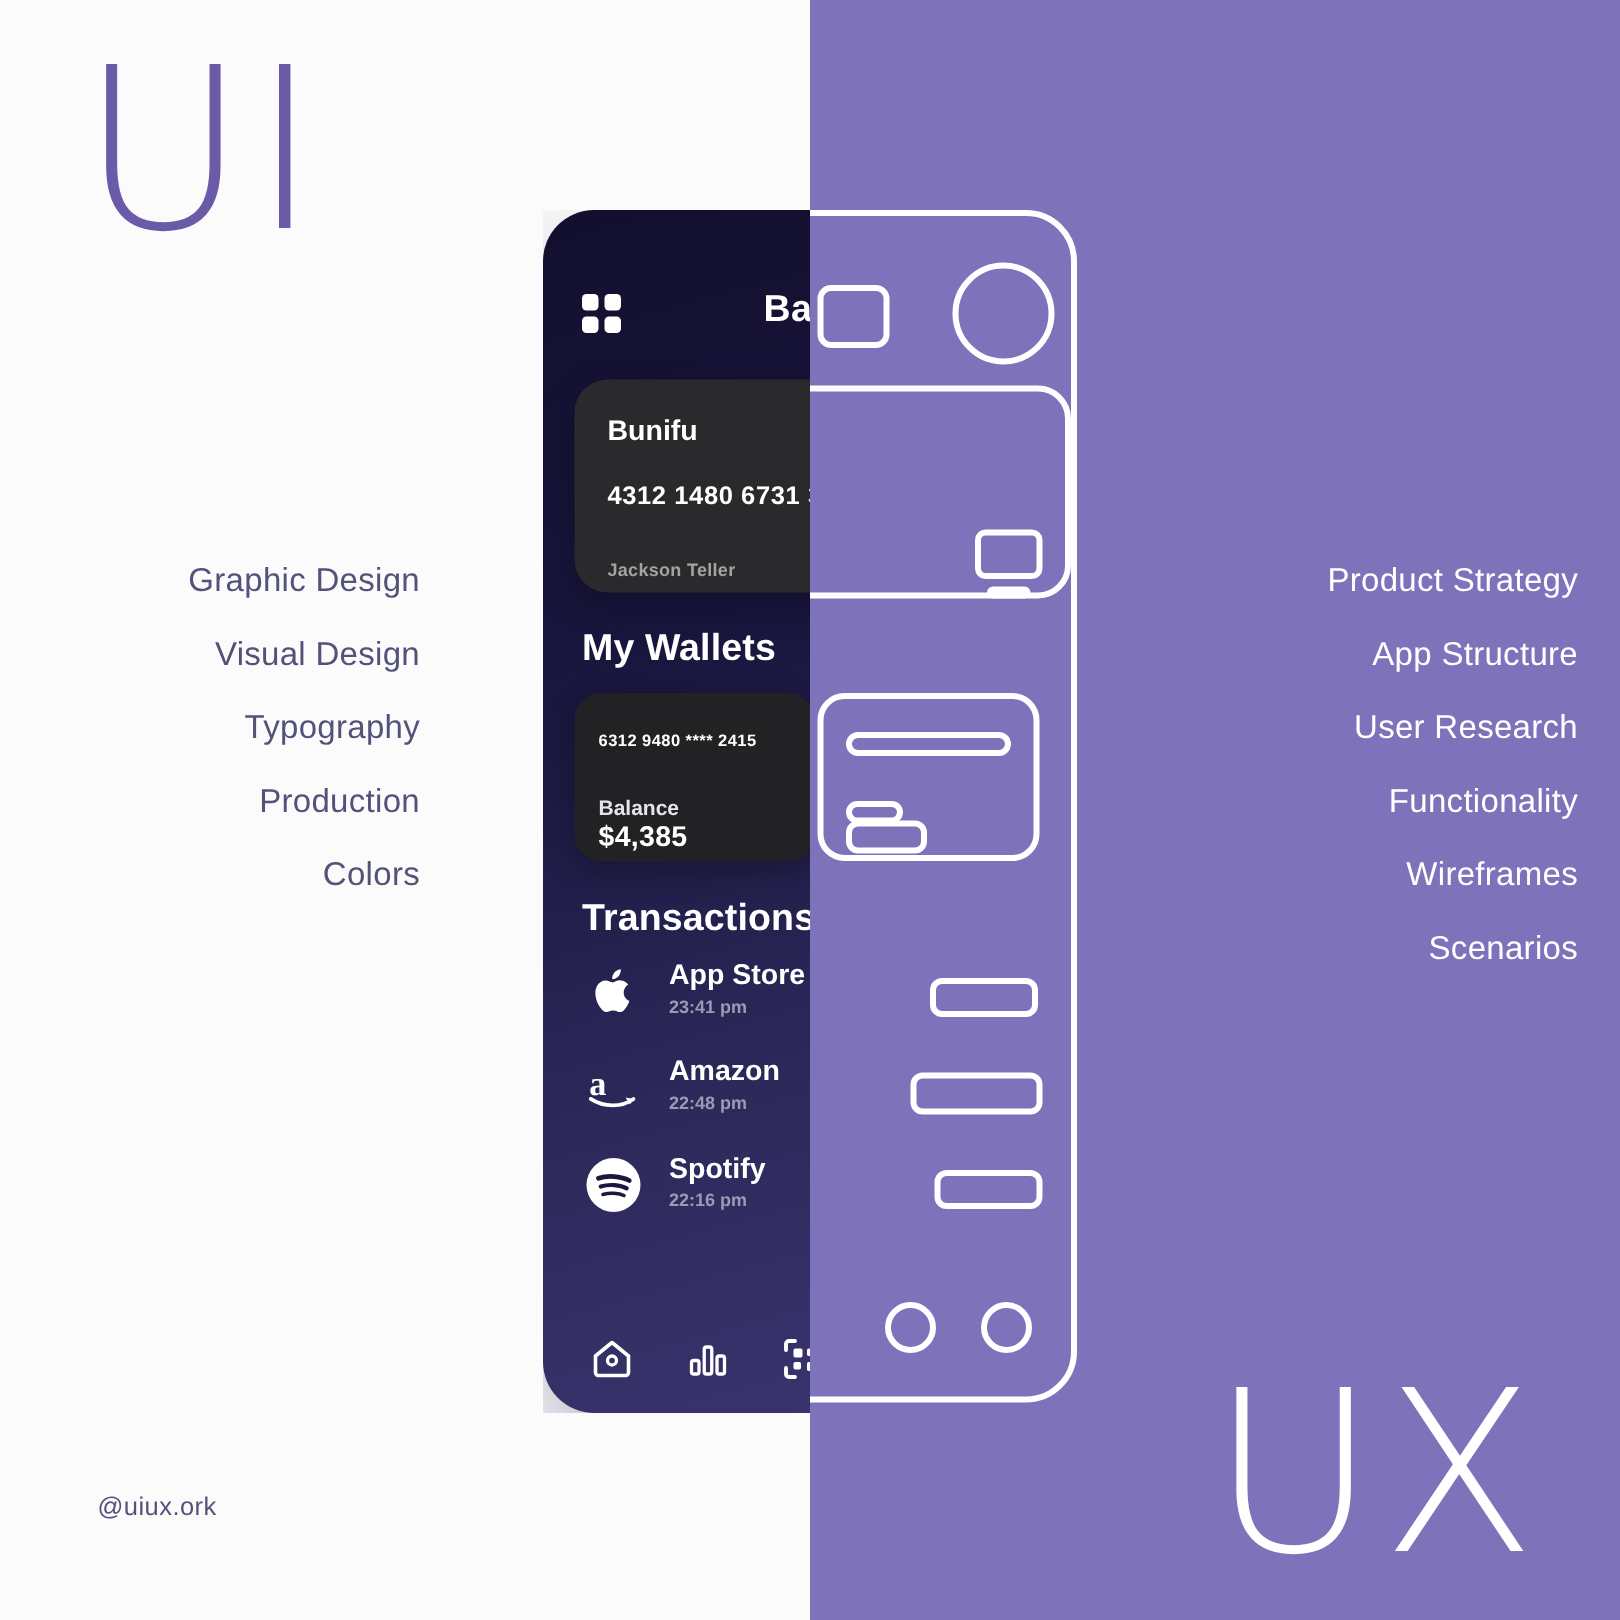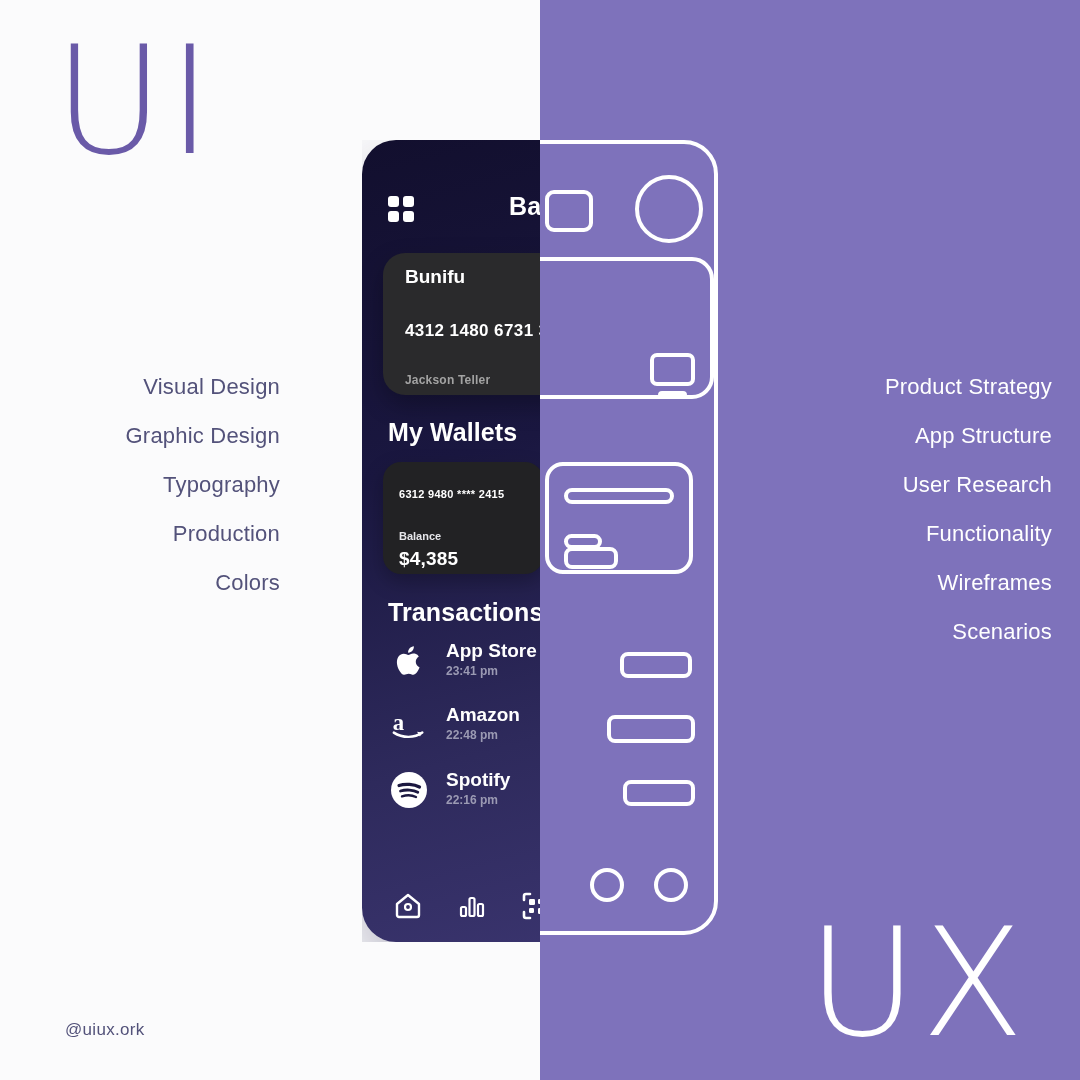--- a/index.html
+++ b/index.html
@@ -68,21 +68,20 @@
     color: #ffffff;
     letter-spacing: 0.2px;
     font-weight: 400;
   }
 
   .handle {
     position: absolute; left: 65px; top: 995px;
     font-size: 17px;
     color: #53527a;
     letter-spacing: 0.3px;
-    margin-top: 25px;
   }
 
   
   .wire {
     position: absolute;
     left: 540px; top: 140px;
     width: 178px; height: 802px;
     overflow: hidden;
     pointer-events: none;
   }
@@ -149,21 +148,21 @@
   }
 
   .credit-card {
     position: absolute; left: 21px; top: 113px;
     width: 316px; height: 142px;
     background: #2a2a2c;
     border-radius: 22px;
     box-shadow: 0 10px 24px rgba(0,0,0,0.28);
   }
   .cc-brand {
-    position: absolute; left: 22px; top: 13px;
+    position: absolute; left: 22px; top: 24px;
     color: #ffffff; font-size: 19px; font-weight: 700;
   }
   .cc-number {
     position: absolute; left: 22px; top: 68px;
     color: #ffffff; font-size: 17px; font-weight: 700;
     letter-spacing: 0.4px;
   }
   .cc-exp {
     position: absolute; left: 22px; top: 93px;
     width: 254px; text-align: right;
@@ -190,21 +189,21 @@
     border-radius: 18px;
     box-shadow: 0 8px 20px rgba(0,0,0,0.26);
   }
   .wc-number {
     position: absolute; left: 16px; top: 26px;
     color: #ffffff; font-size: 11px; font-weight: 700;
     letter-spacing: 0.3px;
   }
   .wc-balance-label {
     position: absolute; left: 16px; top: 68px;
-    color: #e6e6ea; font-size: 11px; font-weight: 700; text-align: center;
+    color: #e6e6ea; font-size: 14px; font-weight: 700; text-align: center;
   }
   .wc-balance-value {
     position: absolute; left: 16px; top: 86px;
     color: #ffffff; font-size: 19px; font-weight: 700;
     letter-spacing: 0.2px;
   }
 
   .tx {
     position: absolute; left: 26px;
     width: 320px; height: 50px;
@@ -250,22 +249,22 @@
 
 <div id="stage">
 
   <div class="half-left"></div>
   <div class="half-right"></div>
 
   <div class="word-ui">UI</div>
   <div class="word-ux">UX</div>
 
   <ul class="list-left">
+    <li>Graphic Design</li>
     <li>Visual Design</li>
-    <li>Graphic Design</li>
     <li>Typography</li>
     <li>Production</li>
     <li>Colors</li>
   </ul>
 
   <ul class="list-right">
     <li>Product Strategy</li>
     <li>App Structure</li>
     <li>User Research</li>
     <li>Functionality</li>

